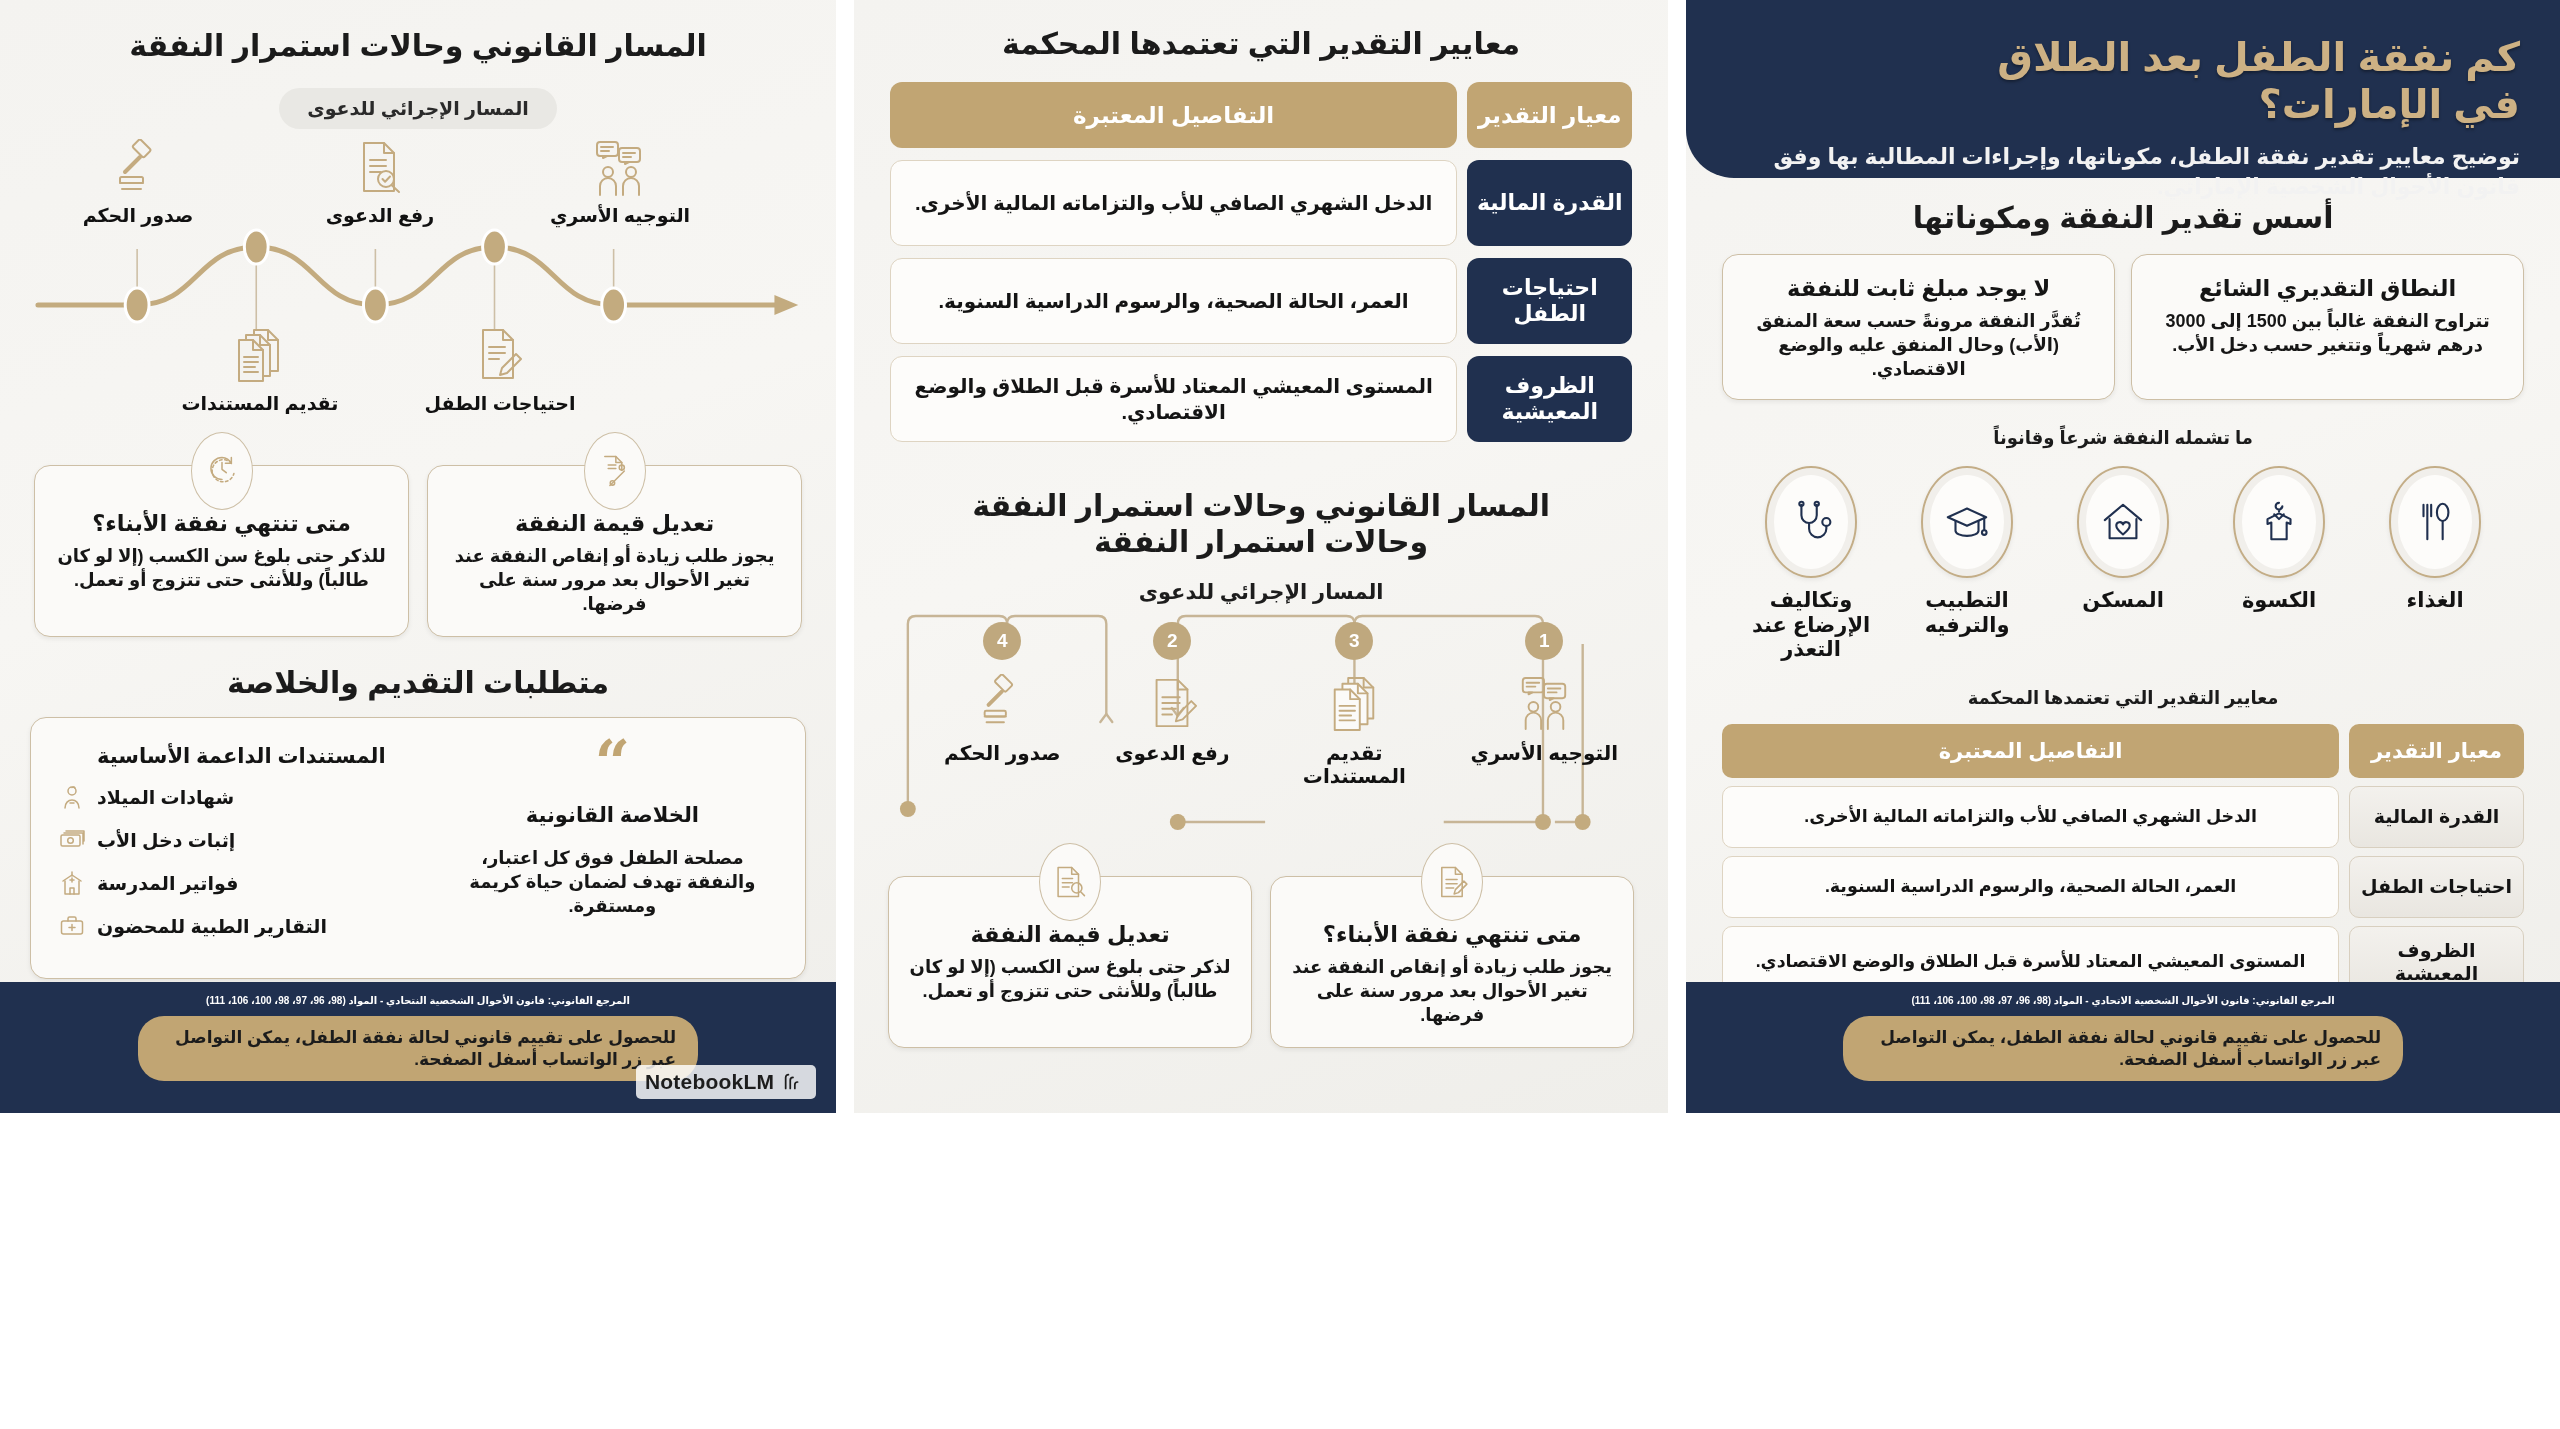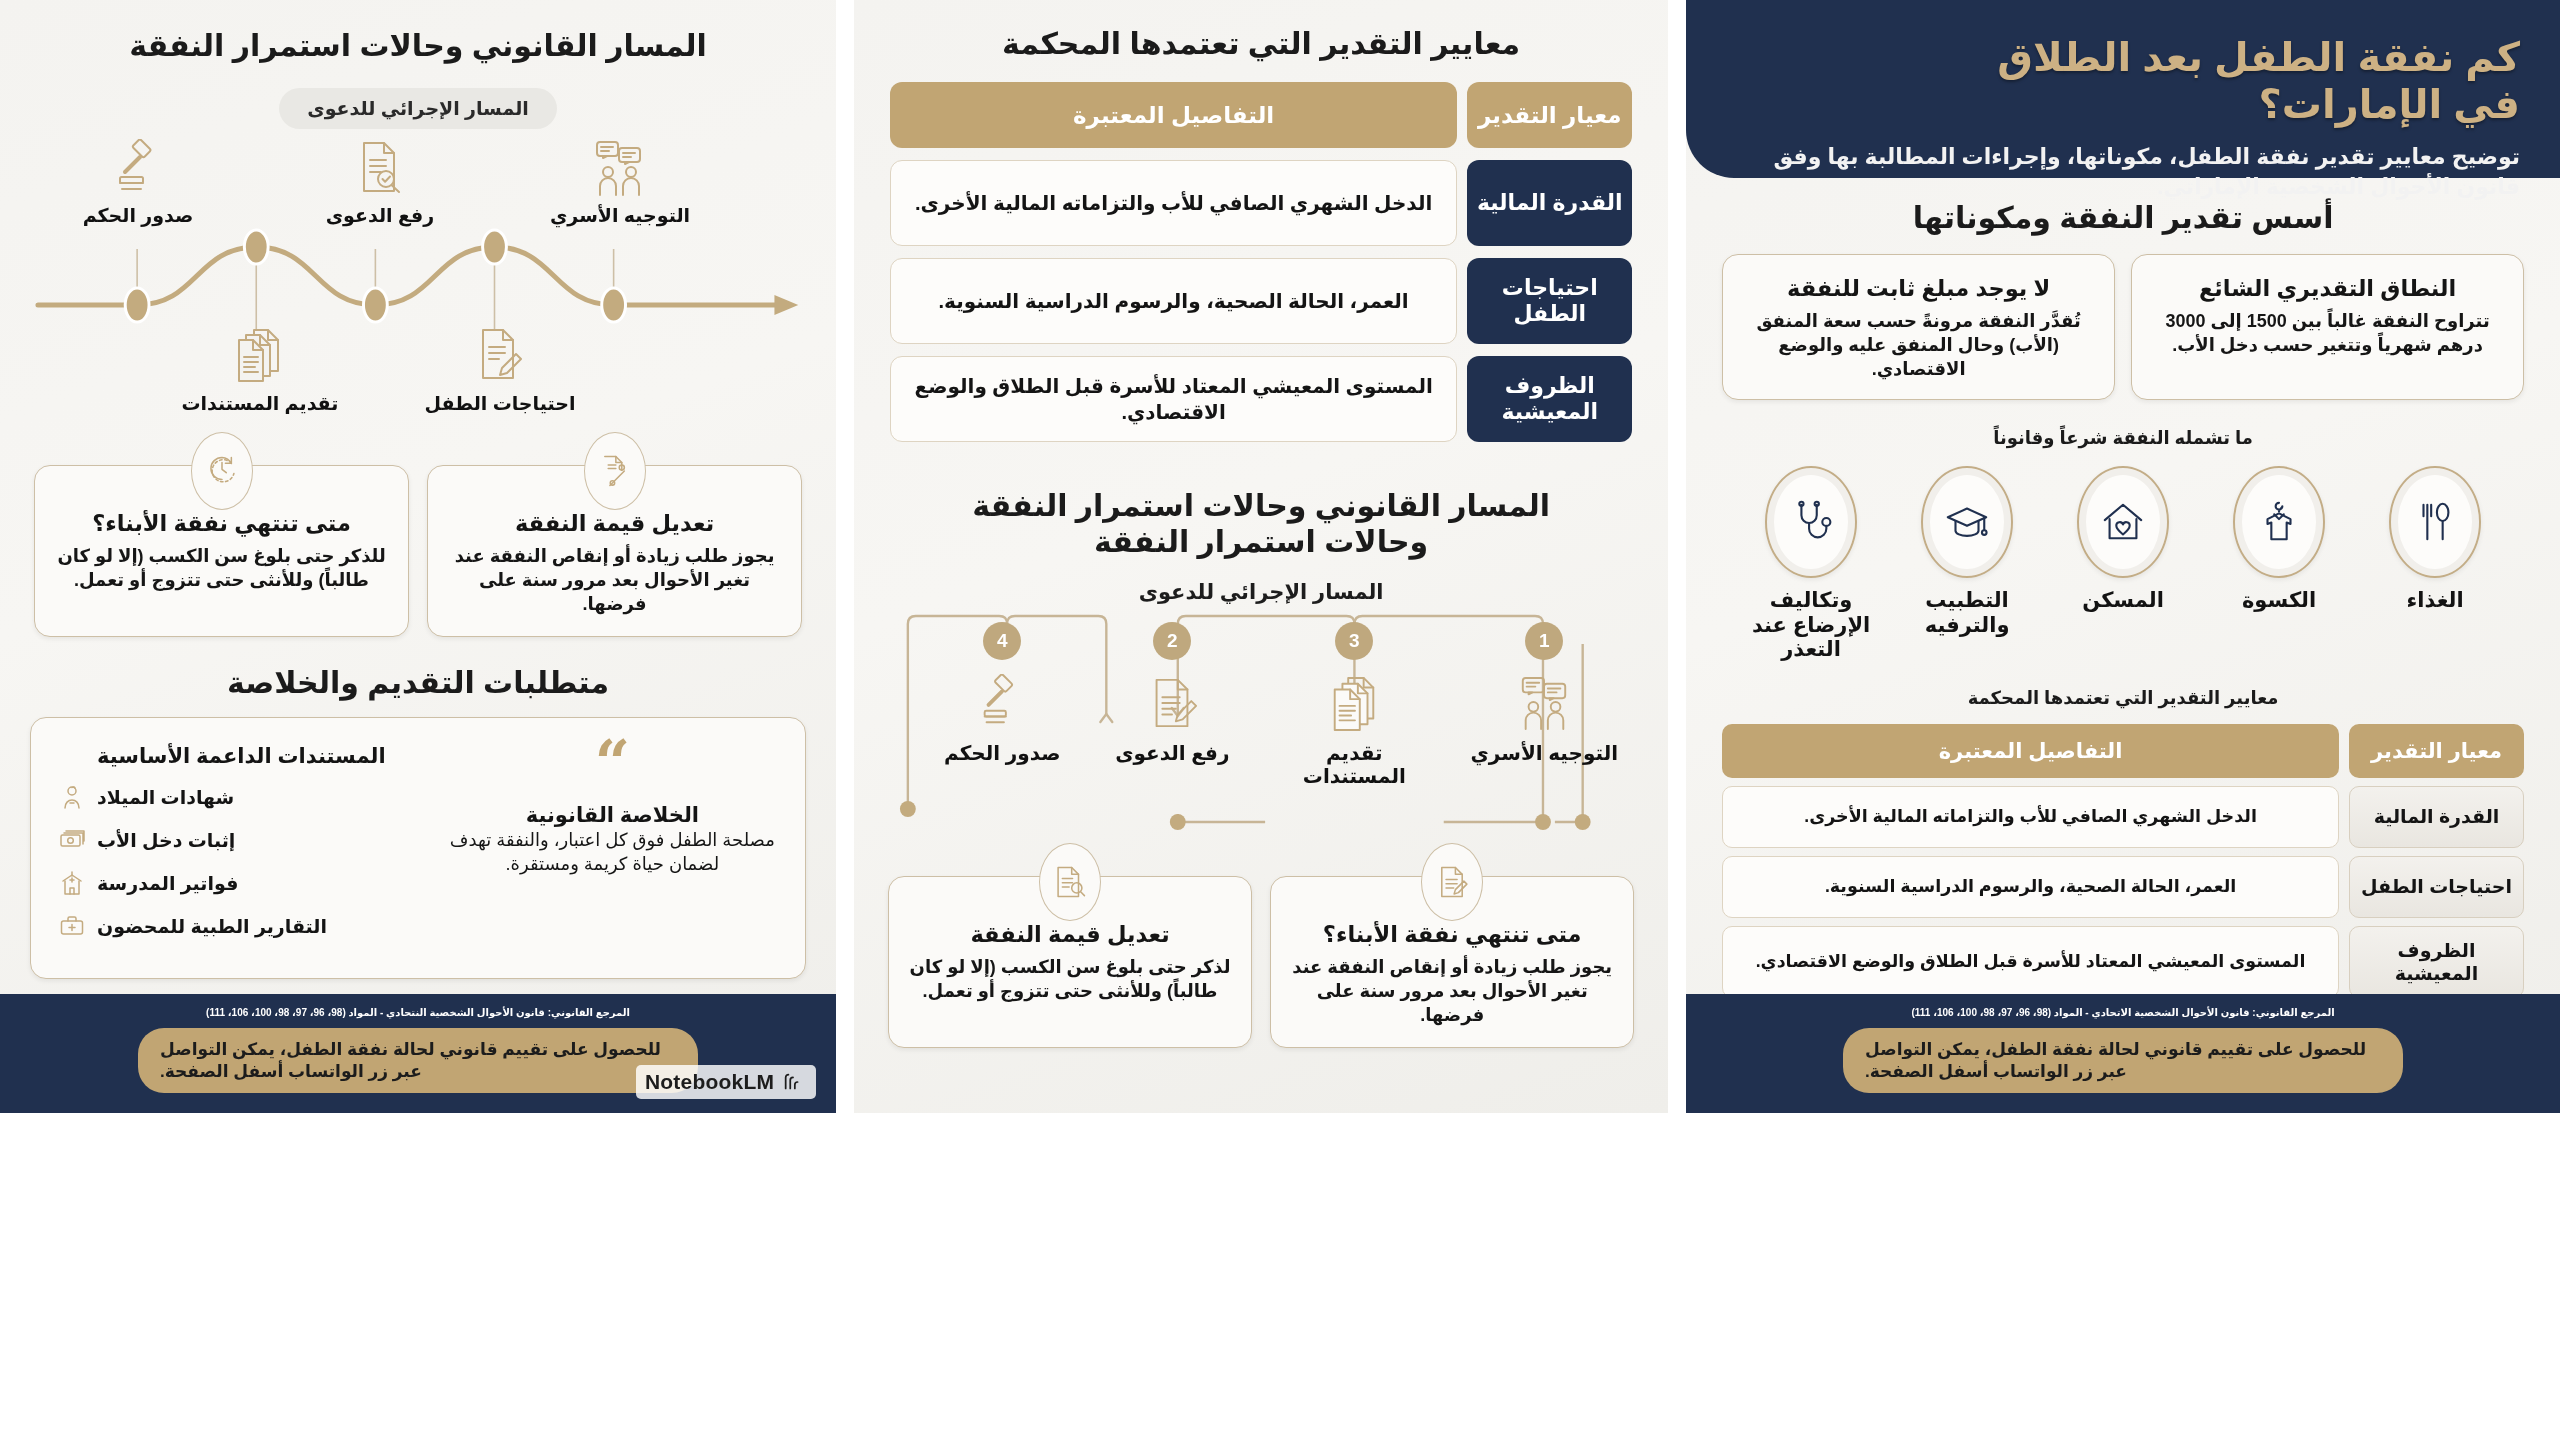--- a/index.html
+++ b/index.html
@@ -93,23 +93,23 @@
     background:#20304f; color:#ffffff; border:none; font-size: 22px; min-height: 86px; border-radius: 12px;
   }
   .tbl.mid .tbody .tdet { font-size: 20px; min-height: 86px; border-radius: 12px; }
   .tbl.mid .tcrit { width: 165px; }
   .tbl.mid .trow { margin-bottom: 12px; }
 
   
   .foot { position:absolute; left:0; bottom:0; width:100%; background:#20304f; color:#fff; padding: 13px 24px 16px; }
   .foot .ref { font-size: 10px; font-weight: 700; text-align:center; line-height:1.25; }
   .foot .cta {
-    margin: 9px auto 4px; max-width: 560px; background:#c1a573; color:#1c1c1c;
+    margin: 9px auto 16px; max-width: 560px; background:#c1a573; color:#1c1c1c;
     border-radius: 26px; padding: 11px 22px; font-size: 17px; font-weight: 800;
-    text-align:left; line-height:1.26;
+    text-align:right; line-height:1.26;
   }
 
   
   .flow { position:relative; height: 250px; margin: 0 34px; }
   .flow svg.lines { position:absolute; inset:0; width:100%; height:100%; }
   .step {
     position:absolute; width: 160px; display:flex; flex-direction:column; align-items:center;
   }
   .step .num {
     width: 38px; height: 38px; border-radius:50%; background:#bfa87e; color:#fff;
@@ -141,21 +141,21 @@
   .sumcard { margin: 0 30px; display:flex; padding: 26px 26px 24px; gap: 20px; }
   .sum-right { flex: 1.05; text-align:right; }
   .sum-right .h { font-size: 21px; font-weight: 800; color:#141414; margin-bottom: 14px; text-align:center; }
   .docitem { display:flex; align-items:center; justify-content:flex-start; gap: 10px; margin-bottom: 13px; flex-direction: row-reverse; }
   .docitem .t { font-size: 19px; font-weight: 700; color:#141414; }
   .docitem .i { width: 30px; height: 30px; flex:none; display:flex; align-items:center; justify-content:center; }
   .docitem .i svg { width: 26px; height: 26px; }
   .sum-left { flex: 0.95; text-align:center; }
   .quote { font-size: 62px; line-height: .6; color:#c1a573; font-weight: 900; font-family:"DejaVu Serif", serif; }
   .sum-left .h { font-size: 21px; font-weight: 800; color:#141414; margin-top: 22px; }
-  .sum-left .b { font-size: 18px; font-weight: 400; color:#161616; margin-top: 2px; line-height:1.32; }
+  .sum-left .b { font-size: 18px; font-weight: 700; color:#161616; margin-top: 20px; line-height:1.32; }
 
   
   .wm {
     position:absolute; right: 20px; bottom: 14px; display:flex; align-items:center; gap: 8px;
     background: rgba(255,255,255,.82); border-radius: 5px; padding: 5px 12px 5px 9px;
   }
   .wm .t { font-size: 21px; font-weight: 600; color:#1d1d1d; letter-spacing:.2px; }
   .wm svg { width: 22px; height: 22px; }
 </style>
 </head>

